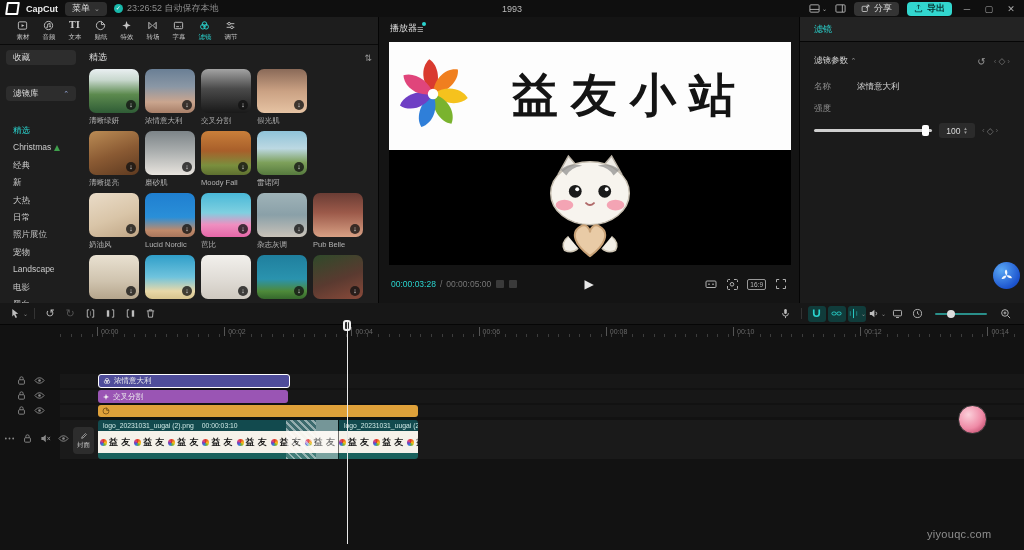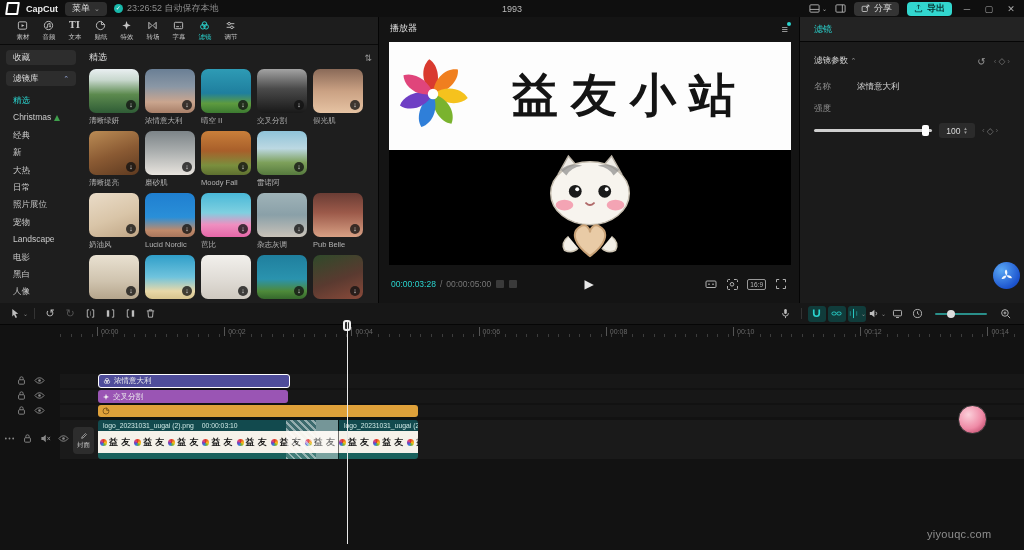--- a/index.html
+++ b/index.html
@@ -28,39 +28,39 @@
           border-bottom:1px solid #0a0a0a;display:flex;align-items:center;padding-left:10px;box-sizing:border-box;gap:1px}
   .tool{width:25px;display:flex;flex-direction:column;align-items:center;gap:1px;color:#c6c6c6;cursor:default}
   .tool .ic{height:11px;display:flex;align-items:center;justify-content:flex-start;font-size:9px;font-weight:bold}
   .tool .ic svg{width:11px;height:11px}
   .tool .lb{font-size:7px;transform:scale(.92);white-space:nowrap}
   .tool.active{color:#2ad4cf}
   
   #left-panel{position:absolute;left:0;top:45px;width:378px;height:258px;background:#1e1e1e}
   #sidebar{position:absolute;left:0;top:0;width:80px;height:100%;padding:5px 4px 0 6px;box-sizing:border-box}
   .side-box{background:#2d2d2d;border-radius:4px;height:15px;display:flex;align-items:center;justify-content:space-between;
-            padding:0 7px;font-size:8.5px;color:#ddd;margin-bottom:6px}
+            padding:0 7px;font-size:8.5px;color:#ddd;margin-bottom:21px}
   .side-box .chev{font-size:7px;color:#9ad}
   .side-item{height:17.4px;line-height:17.4px;padding-left:7px;font-size:8.5px;color:#c9c9c9;white-space:nowrap;display:flex;align-items:center;gap:3px}
   .side-item.active{color:#2ad4cf}
   .tree{width:0;height:0;border-left:3px solid transparent;border-right:3px solid transparent;border-bottom:6px solid #3f9f4c;display:inline-block}
   #gallery{position:absolute;left:80px;top:0;right:0;bottom:0;padding:6px 6px 0 9px;overflow:hidden;box-sizing:border-box}
   .g-head{display:flex;justify-content:space-between;align-items:center;height:13px;margin-bottom:5px}
   .g-title{font-size:9px;color:#ddd}
   .sort-icon{color:#9a9a9a;font-size:9px}
   .g-row{display:flex;gap:6px;margin-bottom:5px}
   .thumb-wrap{width:50px}
   .thumb{width:50px;height:44px;border-radius:7px;position:relative;overflow:hidden;background:#333}
   .dl{position:absolute;right:3px;bottom:3px;width:10px;height:10px;border-radius:50%;background:rgba(18,18,18,.78);
       color:#e8e8e8;font-size:7px;line-height:10px;text-align:center}
   .t-label{font-size:7.5px;color:#b2b2b2;margin-top:3px;white-space:nowrap;overflow:hidden;max-width:52px}
   
   #player{position:absolute;left:378px;top:17px;width:422px;height:286px;background:#141414;
           border-left:1px solid #050505;border-right:1px solid #050505;box-sizing:border-box}
-  .p-head{height:23px;display:flex;align-items:center;justify-content:space-between;padding:0 11px;font-size:9px;color:#ddd}
+  .p-head{height:23px;display:flex;align-items:center;padding:0 11px;font-size:9px;color:#ddd}
   .p-menu{position:relative;color:#bbb;font-size:11px}
   .p-menu::after{content:"";position:absolute;right:-3px;top:-1px;width:4px;height:4px;border-radius:50%;background:#2ad4cf}
   #stage{position:absolute;left:10px;top:25px;width:402px;height:223px;background:#000;overflow:hidden}
   #banner{position:absolute;left:0;top:0;width:100%;height:108px;background:#fdfdfd}
   #banner-text{position:absolute;left:84px;right:4px;top:0;height:108px;display:flex;align-items:center;justify-content:center;
                font-family:"DejaVu Serif",serif;font-weight:900;font-size:46px;letter-spacing:13px;color:#141414;white-space:nowrap}
   #pinwheel{position:absolute;left:7px;top:15px}
   #cat{position:absolute;left:50%;transform:translateX(-50%);bottom:1px}
   .p-controls{position:absolute;left:0;bottom:0;width:100%;height:38px;display:flex;align-items:center;
               padding:0 12px;box-sizing:border-box;font-size:8.5px;color:#8a8a8a}
@@ -336,26 +336,20 @@
               </div>
               <div class="t-label">清晰绿妍</div>
             </div>
             <div class="thumb-wrap">
               <div class="thumb" style="background: linear-gradient(rgb(106, 127, 149) 0%, rgb(138, 151, 165) 40%, rgb(202, 165, 142) 75%, rgb(168, 127, 104) 100%);">
                 <span class="dl">↓</span>
               </div>
               <div class="t-label">浓情意大利</div>
             </div>
             <div class="thumb-wrap">
-              <div class="thumb" style="background: linear-gradient(rgb(46, 155, 181) 0%, rgb(31, 127, 158) 55%, rgb(94, 155, 63) 78%, rgb(60, 122, 49) 100%);">
-                <span class="dl">↓</span>
-              </div>
-              <div class="t-label">晴空 II</div>
-            </div>
-            <div class="thumb-wrap">
               <div class="thumb" style="background: linear-gradient(rgb(163, 163, 163) 0%, rgb(74, 74, 74) 45%, rgb(25, 25, 25) 100%);">
                 <span class="dl">↓</span>
               </div>
               <div class="t-label">交叉分割</div>
             </div>
             <div class="thumb-wrap">
               <div class="thumb" style="background: linear-gradient(rgb(138, 106, 88) 0%, rgb(202, 161, 131) 50%, rgb(230, 195, 163) 100%);">
                 <span class="dl">↓</span>
               </div>
               <div class="t-label">假光肌</div>

